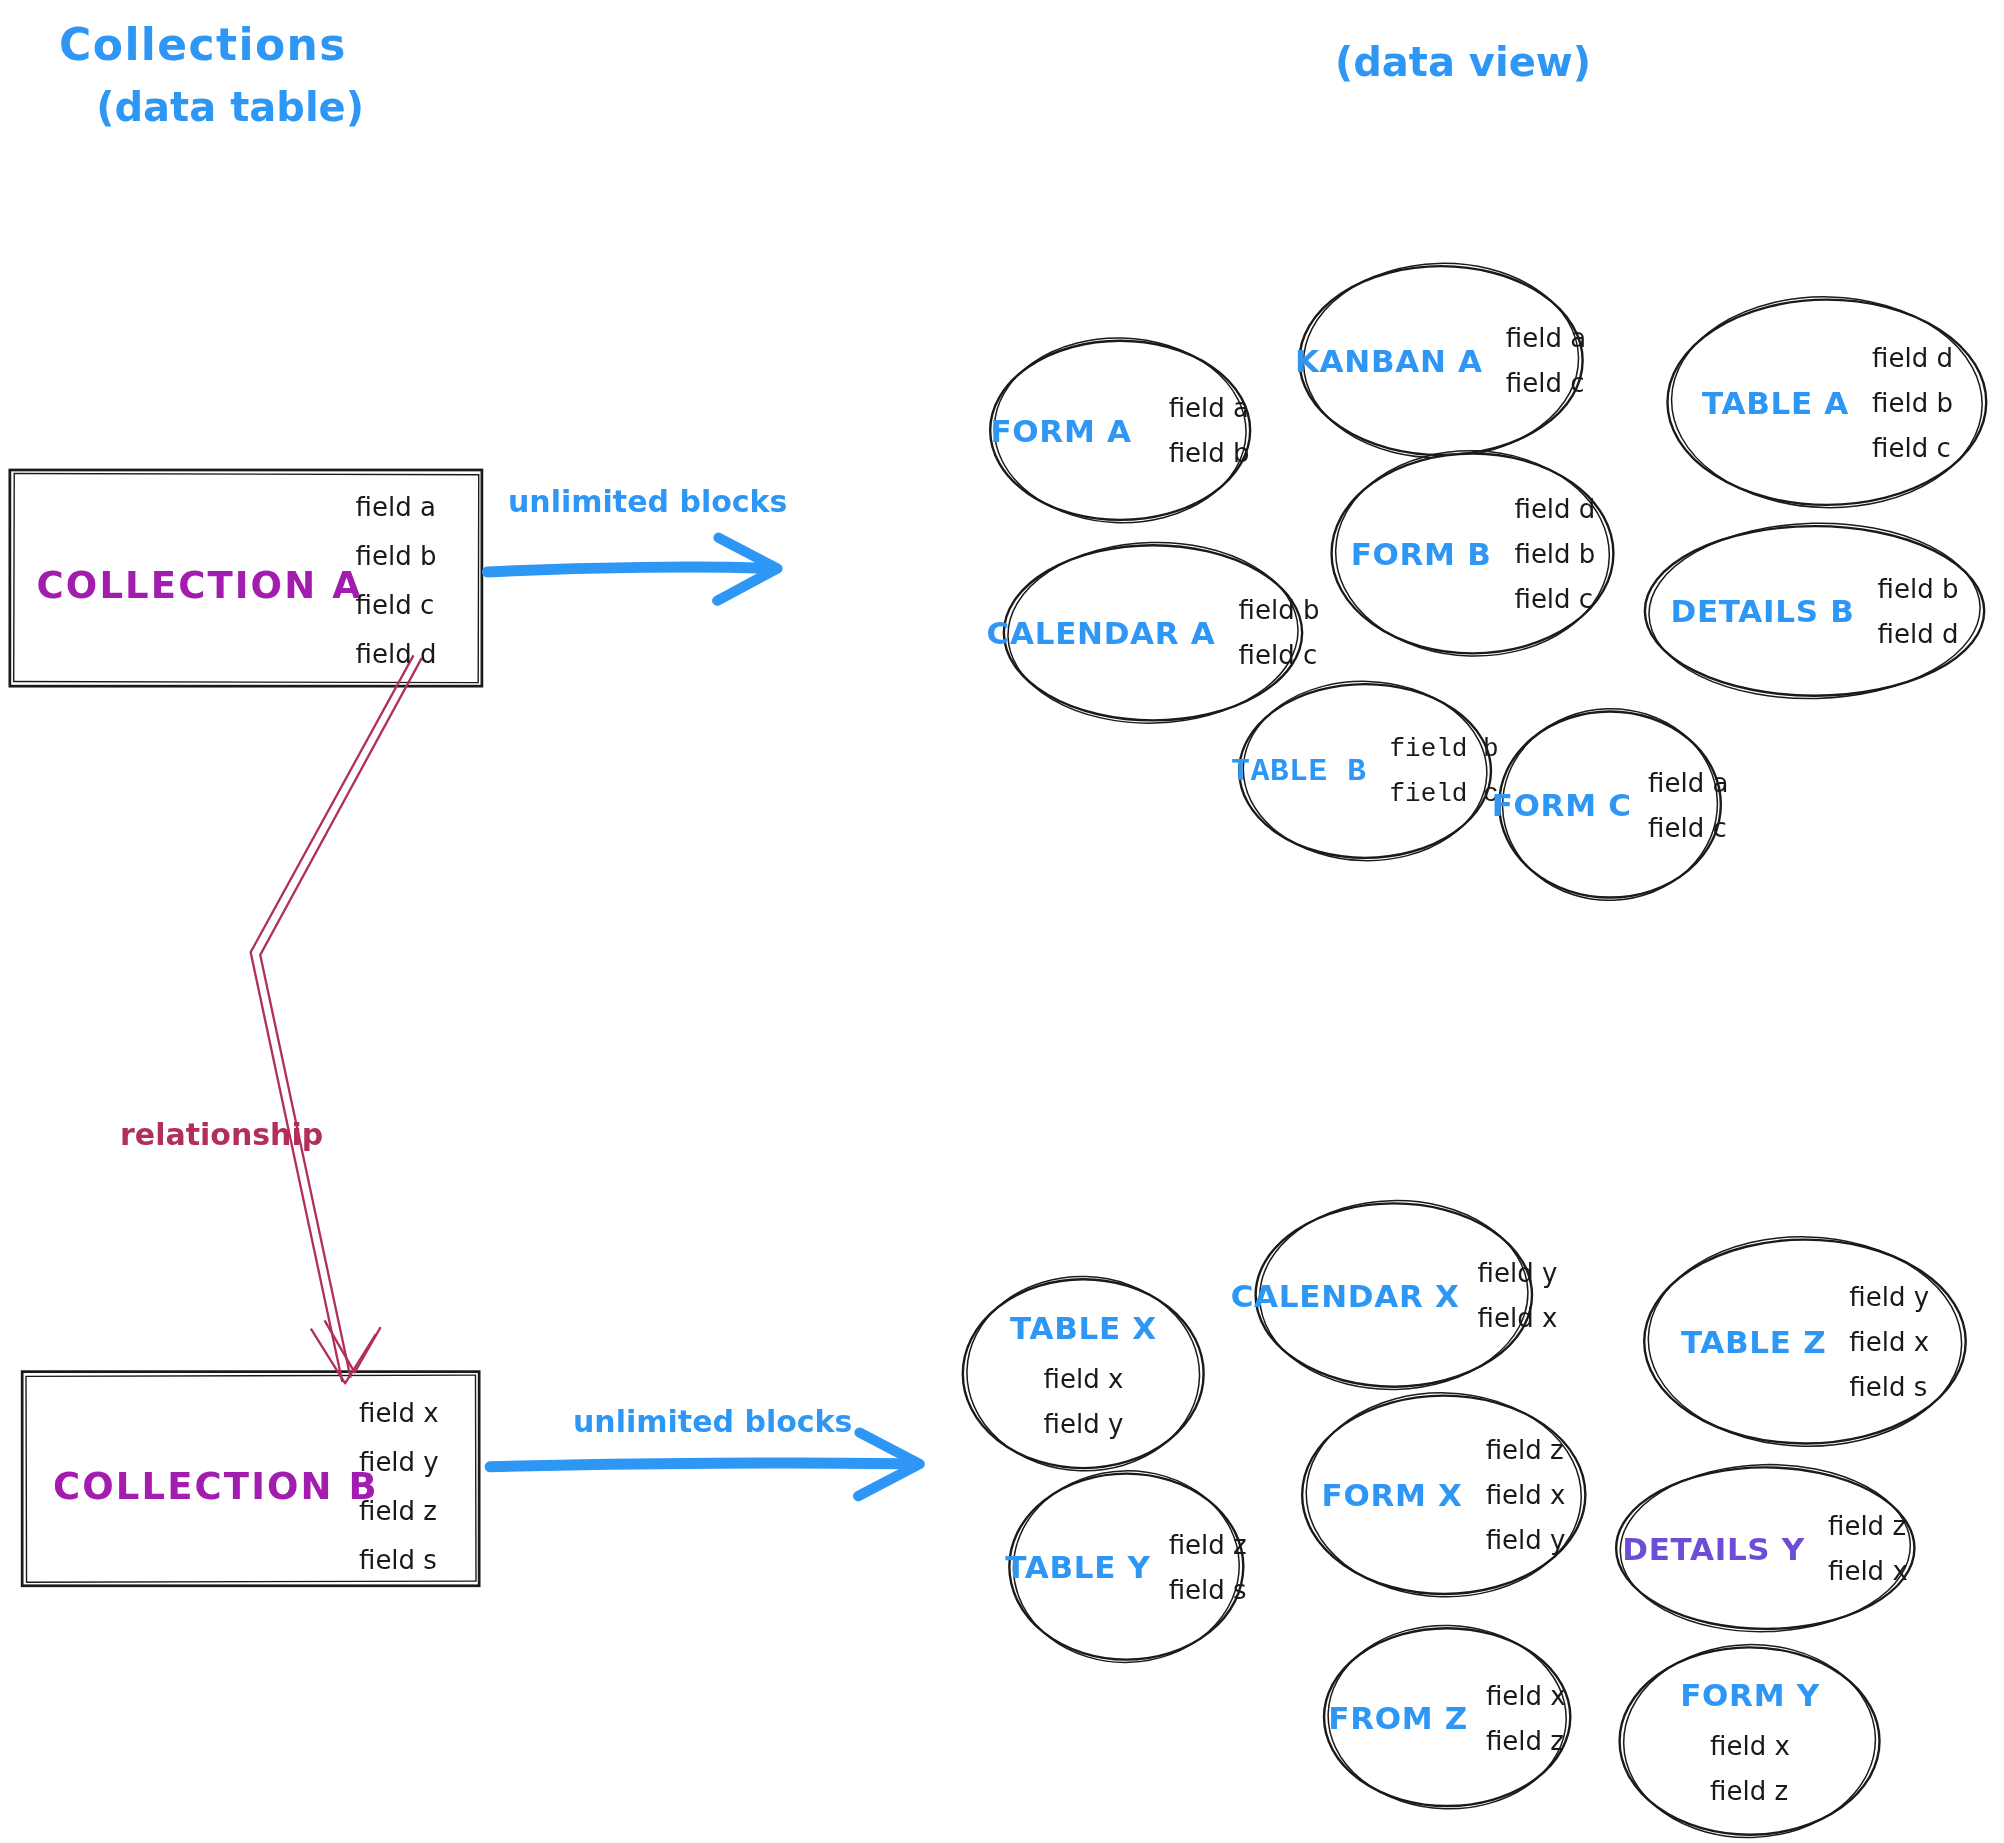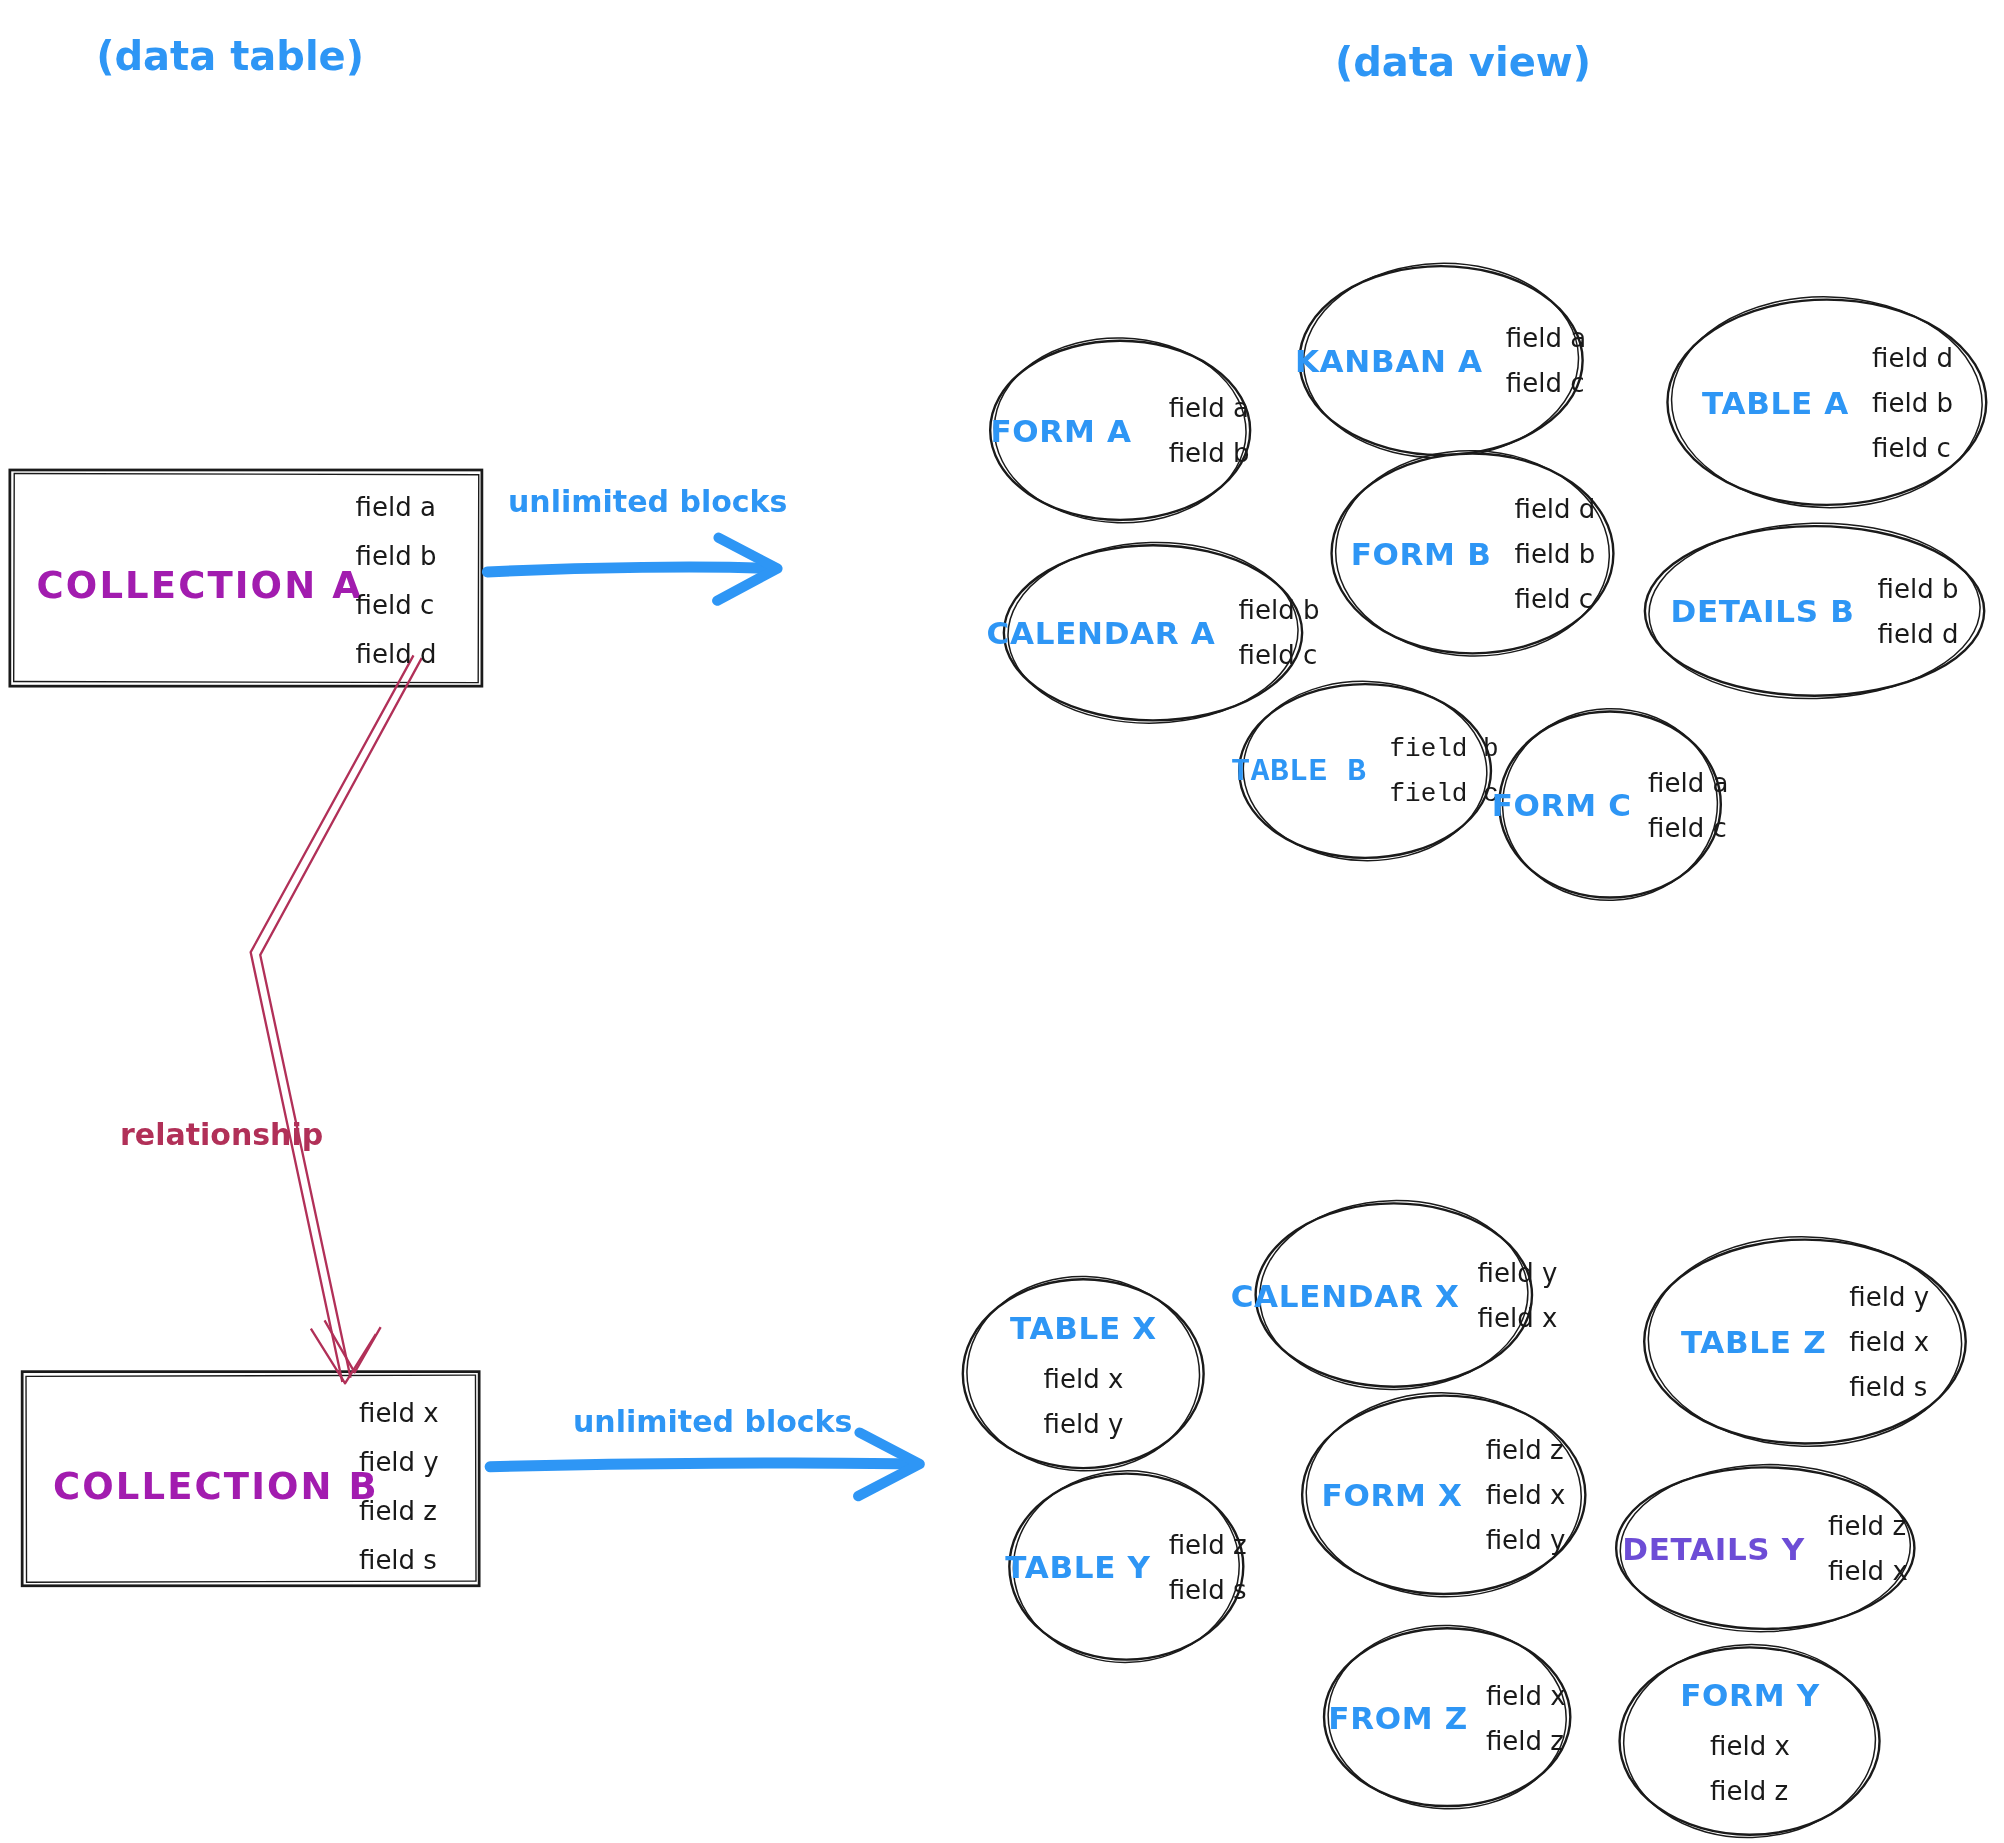--- a/index.html
+++ b/index.html
@@ -147,20 +147,21 @@
 
     <g>
       <polyline points="604,958 366,1392 500,2020" fill="none" stroke="#b13058" stroke-width="3.4"></polyline>
       <polyline points="616,962 380,1396 512,2014" fill="none" stroke="#b13058" stroke-width="3.4"></polyline>
       <polyline points="454,1942 504,2022 549,1950" fill="none" stroke="#b13058" stroke-width="3.4" stroke-linejoin="round"></polyline>
       <polyline points="474,1930 518,2006 556,1940" fill="none" stroke="#b13058" stroke-width="3.4" stroke-linejoin="round"></polyline>
     </g>
   </svg>
 
   <div class="hdr" style="left:42px;top:19px;width:322px;">
+    <div class="title">Collections</div>
     <div class="subtitle">(data table)</div>
   </div>
   <div class="hdr" style="left:1269px;top:25px;width:322px;">
     <div class="subtitle">(data view)</div>
   </div>
 
   <div class="arrow-label" style="left:508px;top:484px;">unlimited blocks</div>
   <div class="arrow-label" style="left:573px;top:1404px;">unlimited blocks</div>
   <div class="rel-label" style="left:120px;top:1117px;">relationship</div>
 

